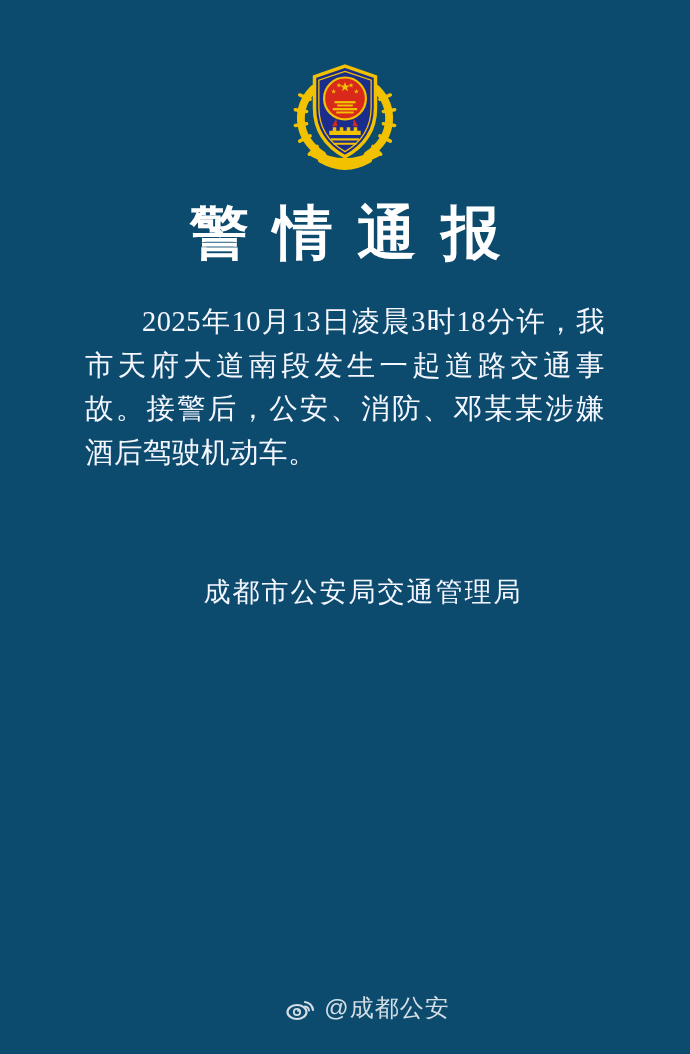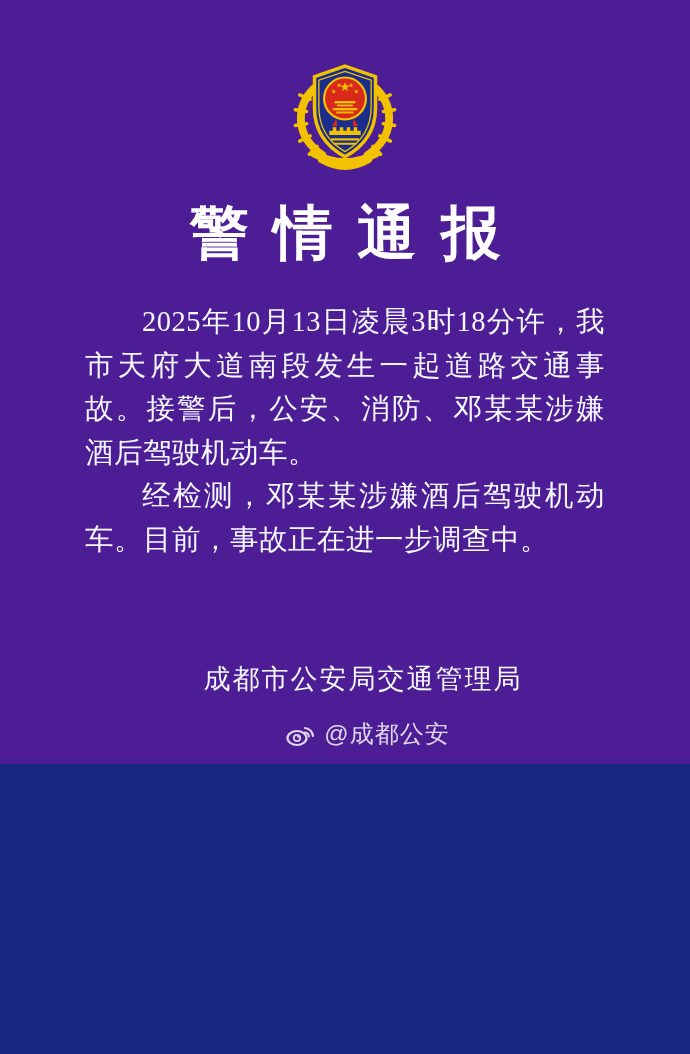--- a/index.html
+++ b/index.html
@@ -3,22 +3,22 @@
 <meta charset="utf-8">
 <style>
   html, body { margin: 0; padding: 0; }
   body {
     width: 690px; height: 1054px;
     background: #16287F;
     font-family: "Liberation Serif", "DejaVu Serif", serif;
   }
   .page {
     position: relative;
-    width: 690px; height: 764px;
-    background: #4c1d95;
+    width: 690px; height: 1054px;
+    background: #0c4a6e;
     color: #ffffff;
     overflow: hidden;
     box-sizing: border-box;
   }
   .badge {
     display: block;
     margin: 58px auto 0 auto;
     width: 122px; height: 114px;
   }
   .title {
@@ -49,21 +49,21 @@
     padding-left: 36px;
   }
   .sig-line {
     font-size: 27px;
     letter-spacing: 2px;
     color: #f5f7ff;
   }
   .watermark {
     position: absolute;
     left: 0; right: 0;
-    bottom: 14px;
+    bottom: 30px;
     display: flex;
     align-items: center;
     justify-content: center;
     gap: 8px;
     opacity: 0.82;
     padding-left: 46px;
   }
   .watermark .wm-text {
     font-size: 24px;
     letter-spacing: 1px;
@@ -107,21 +107,20 @@
     <path d="M80,66 l5,9 h-6 z" fill="#D8291A"></path>
 
     <path d="M52,80 h4 v-4 h4 v4 h4 v-4 h4 v4 h4 v-4 h4 v4 h4 v-4 h4 v4 h4 v5 h-36 z" fill="#F2C200"></path>
     <path d="M54,90 h32 M57,95 h26" stroke="#F2C200" stroke-width="2.5"></path>
   </svg>
 
   <h1 class="title">警情通报</h1>
 
   <div class="body-text">
     <p>2025年10月13日凌晨3时18分许，我市天府大道南段发生一起道路交通事故。接警后，公安、消防、邓某某涉嫌酒后驾驶机动车。</p>
-    <p>经检测，邓某某涉嫌酒后驾驶机动车。目前，事故正在进一步调查中。</p>
   </div>
 
   <div class="sig-block">
     <div class="sig-line">成都市公安局交通管理局</div>
 
   </div>
 
   <div class="watermark">
     <svg width="30" height="26" viewBox="0 0 30 26" aria-hidden="true">
       <ellipse cx="11" cy="17" rx="9.5" ry="7" fill="none" stroke="#ffffff" stroke-width="2.2"></ellipse>

